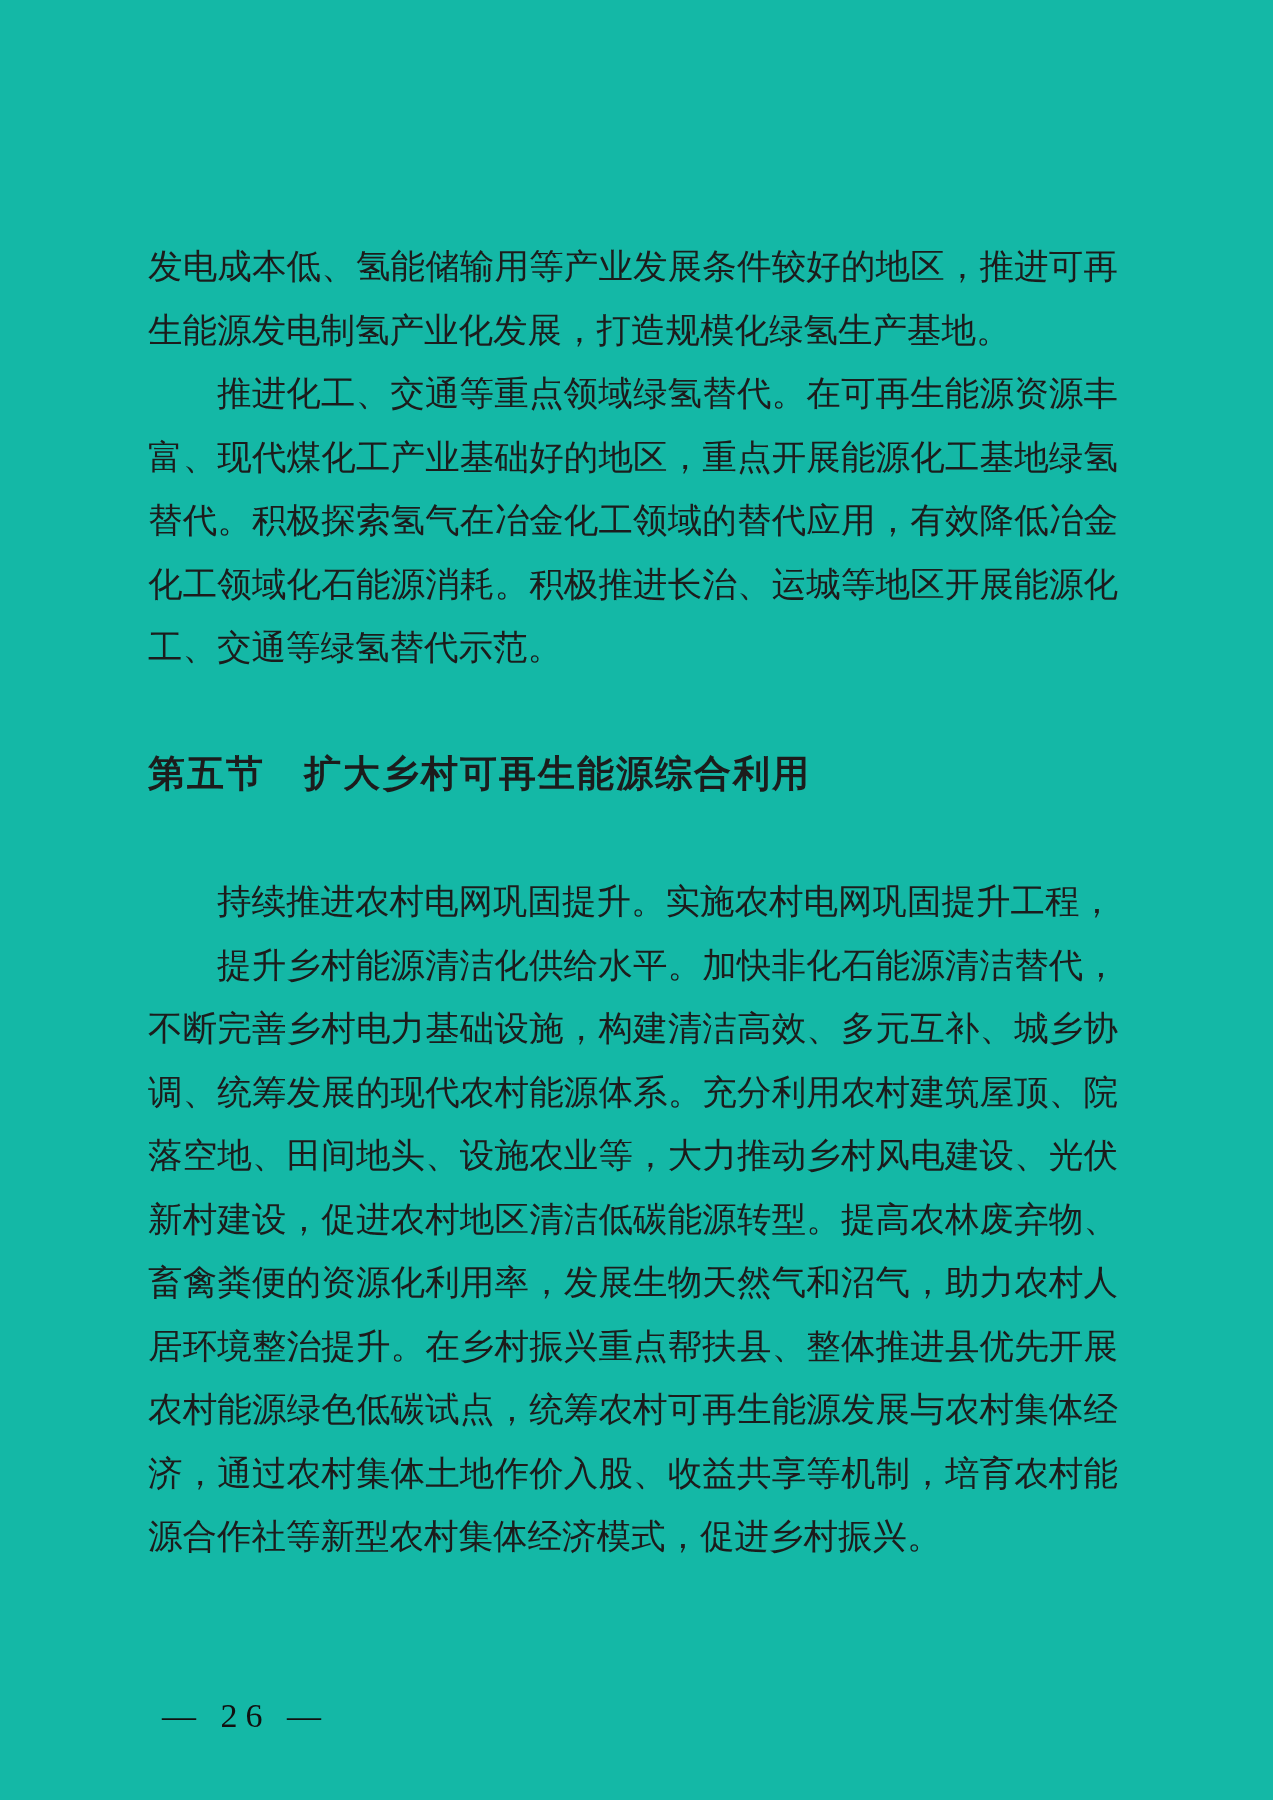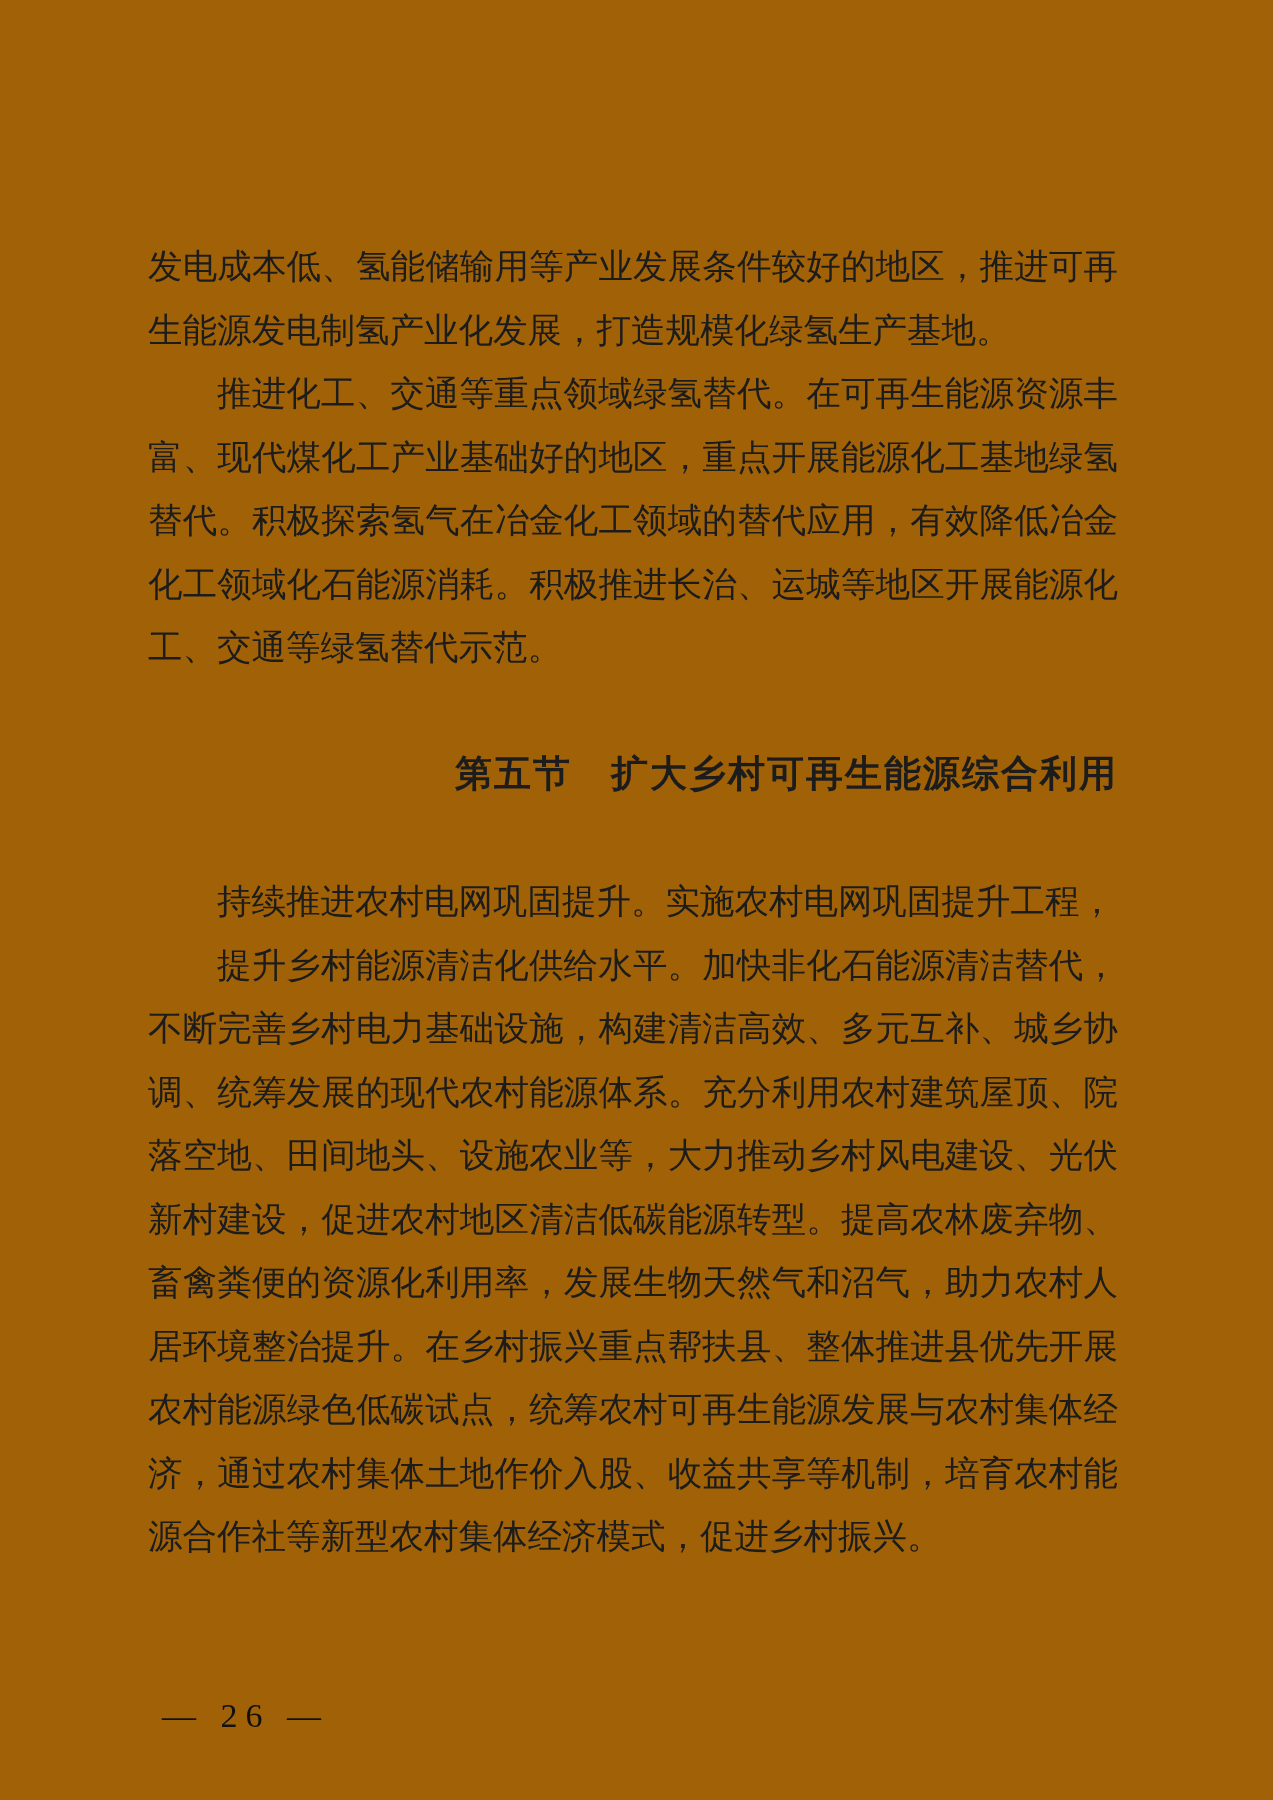--- a/index.html
+++ b/index.html
@@ -5,21 +5,21 @@
   html, body {
     margin: 0;
     padding: 0;
     background: #888;
   }
   .page {
     position: relative;
     width: 1273px;
     height: 1800px;
     margin: 0 auto;
-    background: #a16207;
+    background: #14b8a6;
     color: #1c1c1c;
     font-family: "Liberation Serif", "DejaVu Serif", serif;
     overflow: hidden;
   }
   .content {
     position: absolute;
     top: 235px;
     left: 148px;
     width: 970px;
   }
@@ -38,21 +38,21 @@
   }
   .lead-bold {
     font-family: "Liberation Sans", "DejaVu Sans", sans-serif;
     font-weight: 400;
   }
   h2.section-heading {
     margin: 62px 0 65px 0;
     font-size: 37px;
     line-height: 63.5px;
     font-weight: 700;
-    text-align: right;
+    text-align: left;
     font-family: "Liberation Serif", "DejaVu Serif", serif;
     letter-spacing: 2px;
   }
   .page-number {
     position: absolute;
     left: 162px;
     top: 1696px;
     font-size: 34px;
     line-height: 40px;
     letter-spacing: 8px;

